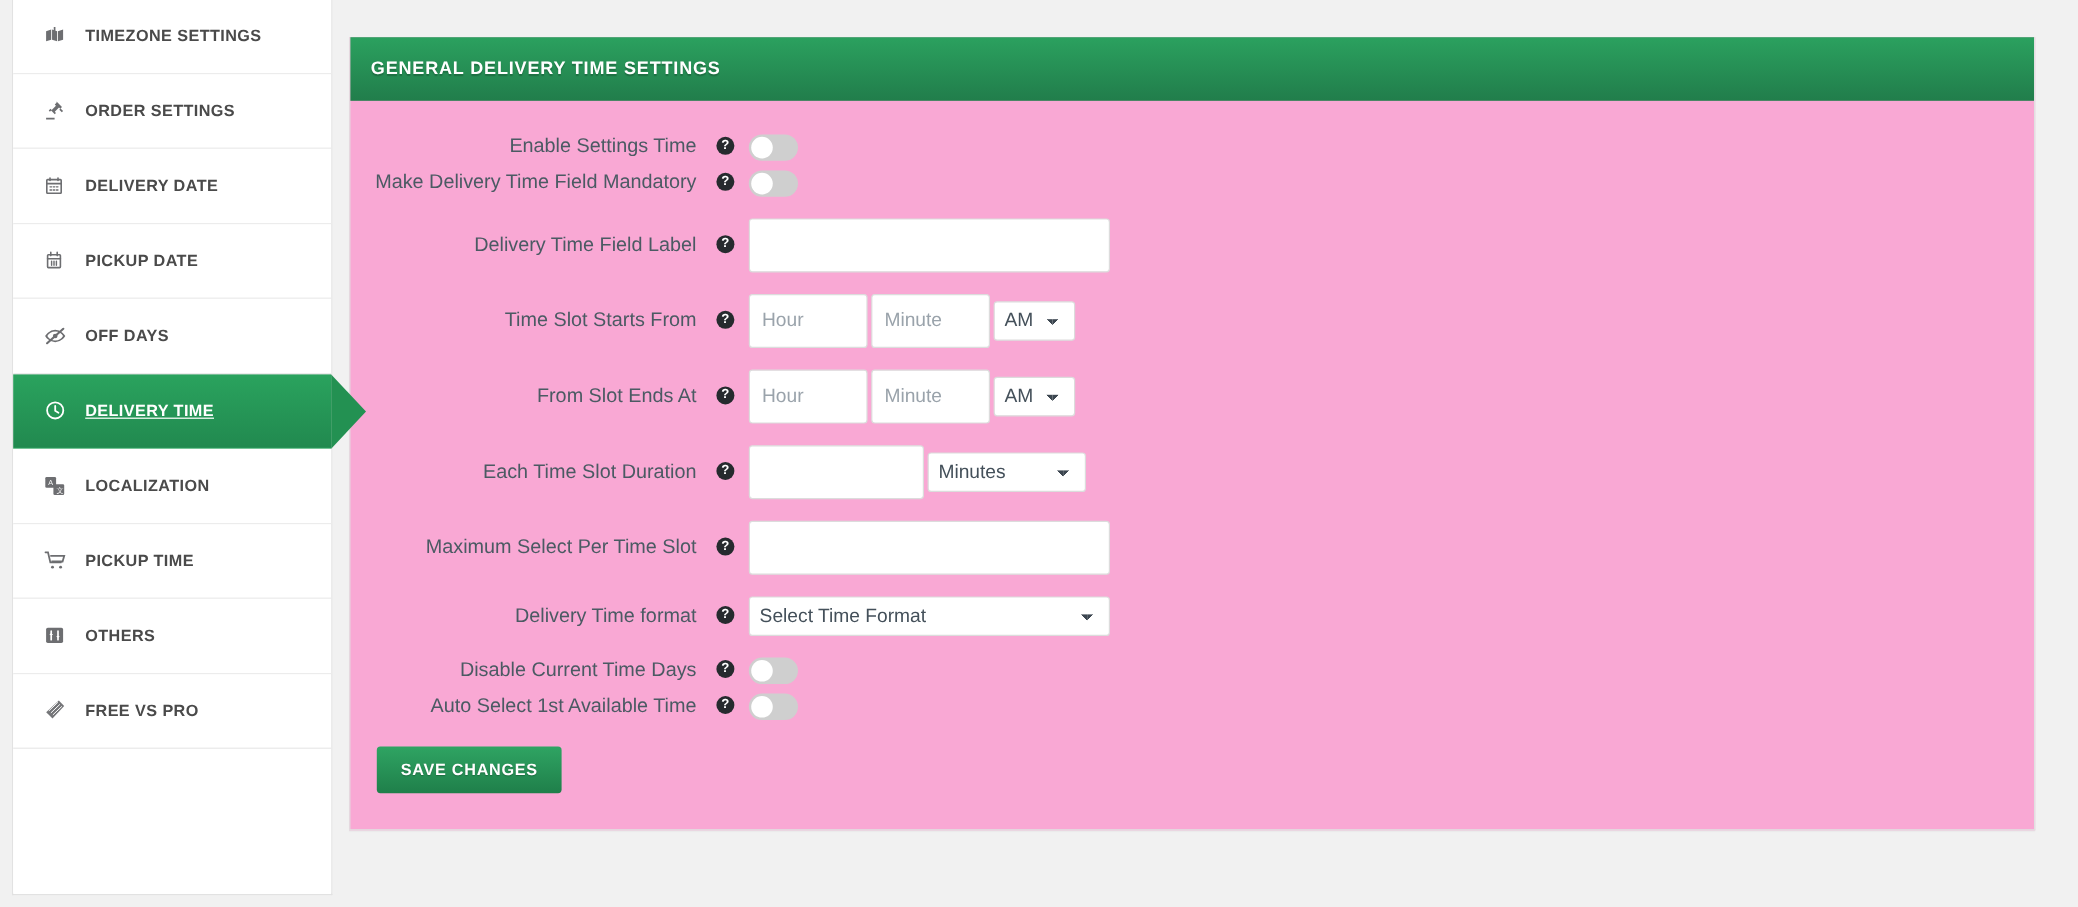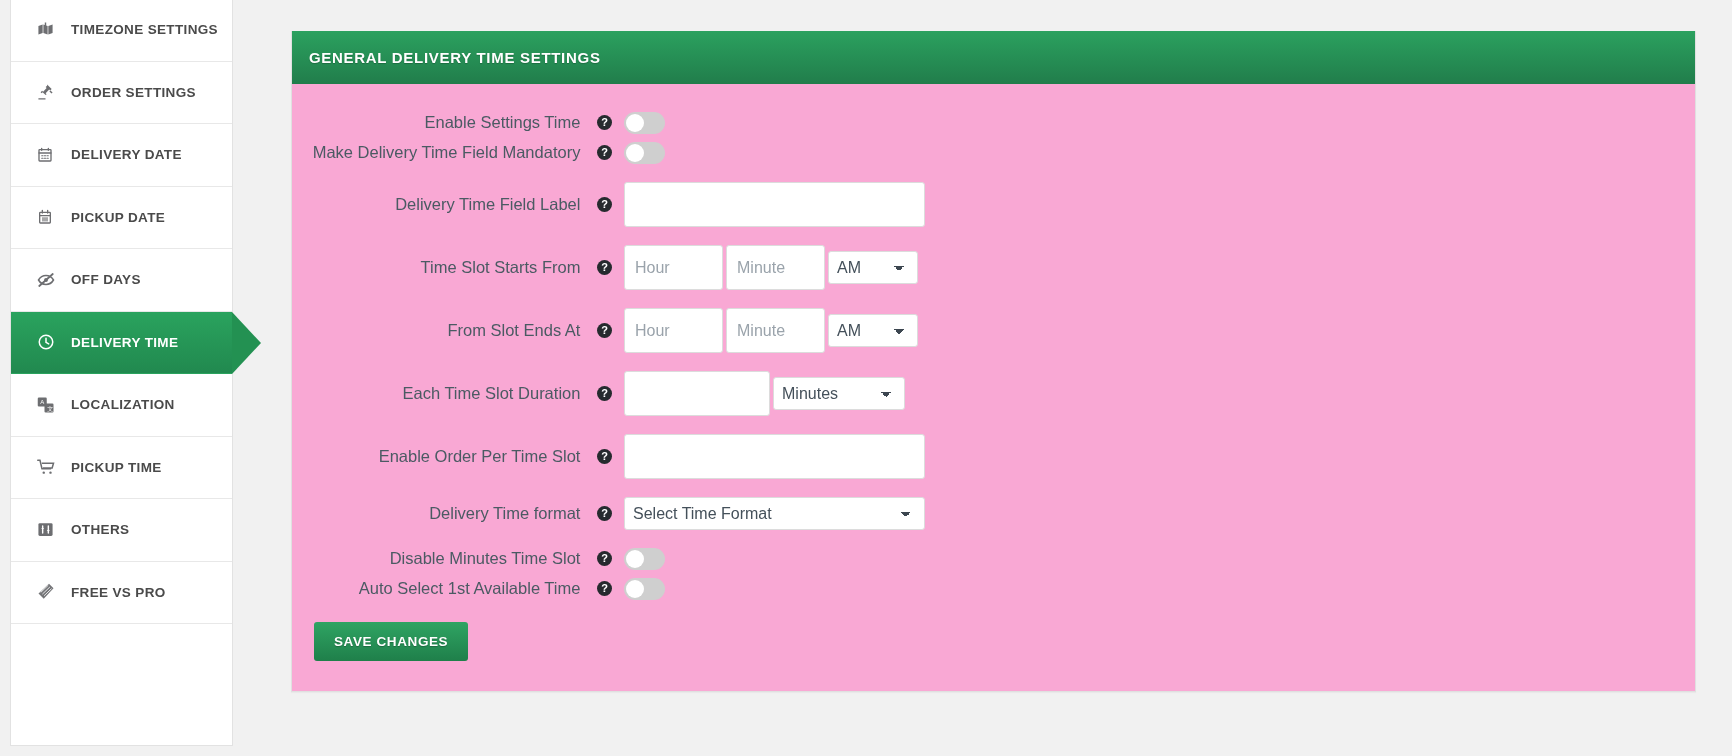--- a/index.html
+++ b/index.html
@@ -13,21 +13,21 @@
   #app {
     position: relative;
     width: 1732px; height: 756px;
     background: #f1f1f1;
   }
 
   
   .sidebar {
     position: absolute;
     left: 10px; top: -1px;
-    width: 223px;
+    width: 267px;
     height: 747px;
     background: #ffffff;
     border: 1px solid #e2e2e2;
     border-top: none;
   }
   .side-item {
     position: relative;
     height: 62.5px;
     display: flex;
     align-items: center;
@@ -50,21 +50,21 @@
     font-weight: bold;
     letter-spacing: 0.35px;
     color: #4a4a4a;
     text-transform: uppercase;
     white-space: nowrap;
   }
   .side-item.active {
     background: linear-gradient(to bottom, #2aa35e, #21894f);
     border-bottom: 1px solid transparent;
   }
-  .side-item.active .s-label { color: #ffffff; }
+  .side-item.active .s-label { color: #ffffff; text-decoration: underline; }
   .side-item.active .s-ico { color: #ffffff; }
   .side-item.active::after {
     content: "";
     position: absolute;
     right: -29px;
     top: 0;
     width: 0; height: 0;
     border-top: 31px solid transparent;
     border-bottom: 31px solid transparent;
     border-left: 29px solid #239152;
@@ -188,21 +188,21 @@
     background-image:
       linear-gradient(45deg, transparent 50%, #3c4650 50%),
       linear-gradient(135deg, #3c4650 50%, transparent 50%);
     background-position:
       calc(100% - 18px) 14px,
       calc(100% - 13px) 14px;
     background-size: 5px 5px, 5px 5px;
     background-repeat: no-repeat;
     cursor: pointer;
   }
-  select.w-ampm { width: 90px; }
+  select.w-ampm { width: 68px; }
   select.w-unit { width: 132px; }
   select.w-fmt { width: 301px; }
   .sp { width: 3px; }
 
   
   .save-wrap { padding-left: 22px; margin-top: 22px; }
   .btn-save {
     display: inline-block;
     background: linear-gradient(to bottom, #2fa463, #1f7f4a);
     border: none;
@@ -416,21 +416,21 @@
           <span class="sp"></span>
           <select class="sel w-unit">
             <option>Minutes</option>
             <option>Hours</option>
           </select>
         </div>
       </div>
 
       <div class="row gap-lg">
         <div class="row-label">
-          <span>Enable Order Per Time Slot</span>
+          <span>Maximum Select Per Time Slot</span>
           <span class="help">?</span>
         </div>
         <div class="ctrl">
           <input class="ti w-wide" type="text" value="" style="">
         </div>
       </div>
 
       <div class="row gap-lg">
         <div class="row-label">
           <span>Delivery Time format</span>
@@ -440,21 +440,21 @@
           <select class="sel w-fmt">
             <option>Select Time Format</option>
             <option>12 Hour</option>
             <option>24 Hour</option>
           </select>
         </div>
       </div>
 
       <div class="row">
         <div class="row-label">
-          <span>Disable Minutes Time Slot</span>
+          <span>Disable Current Time Days</span>
           <span class="help">?</span>
         </div>
         <div class="ctrl">
           <div class="toggle"></div>
         </div>
       </div>
 
       <div class="row">
         <div class="row-label">
           <span>Auto Select 1st Available Time</span>

